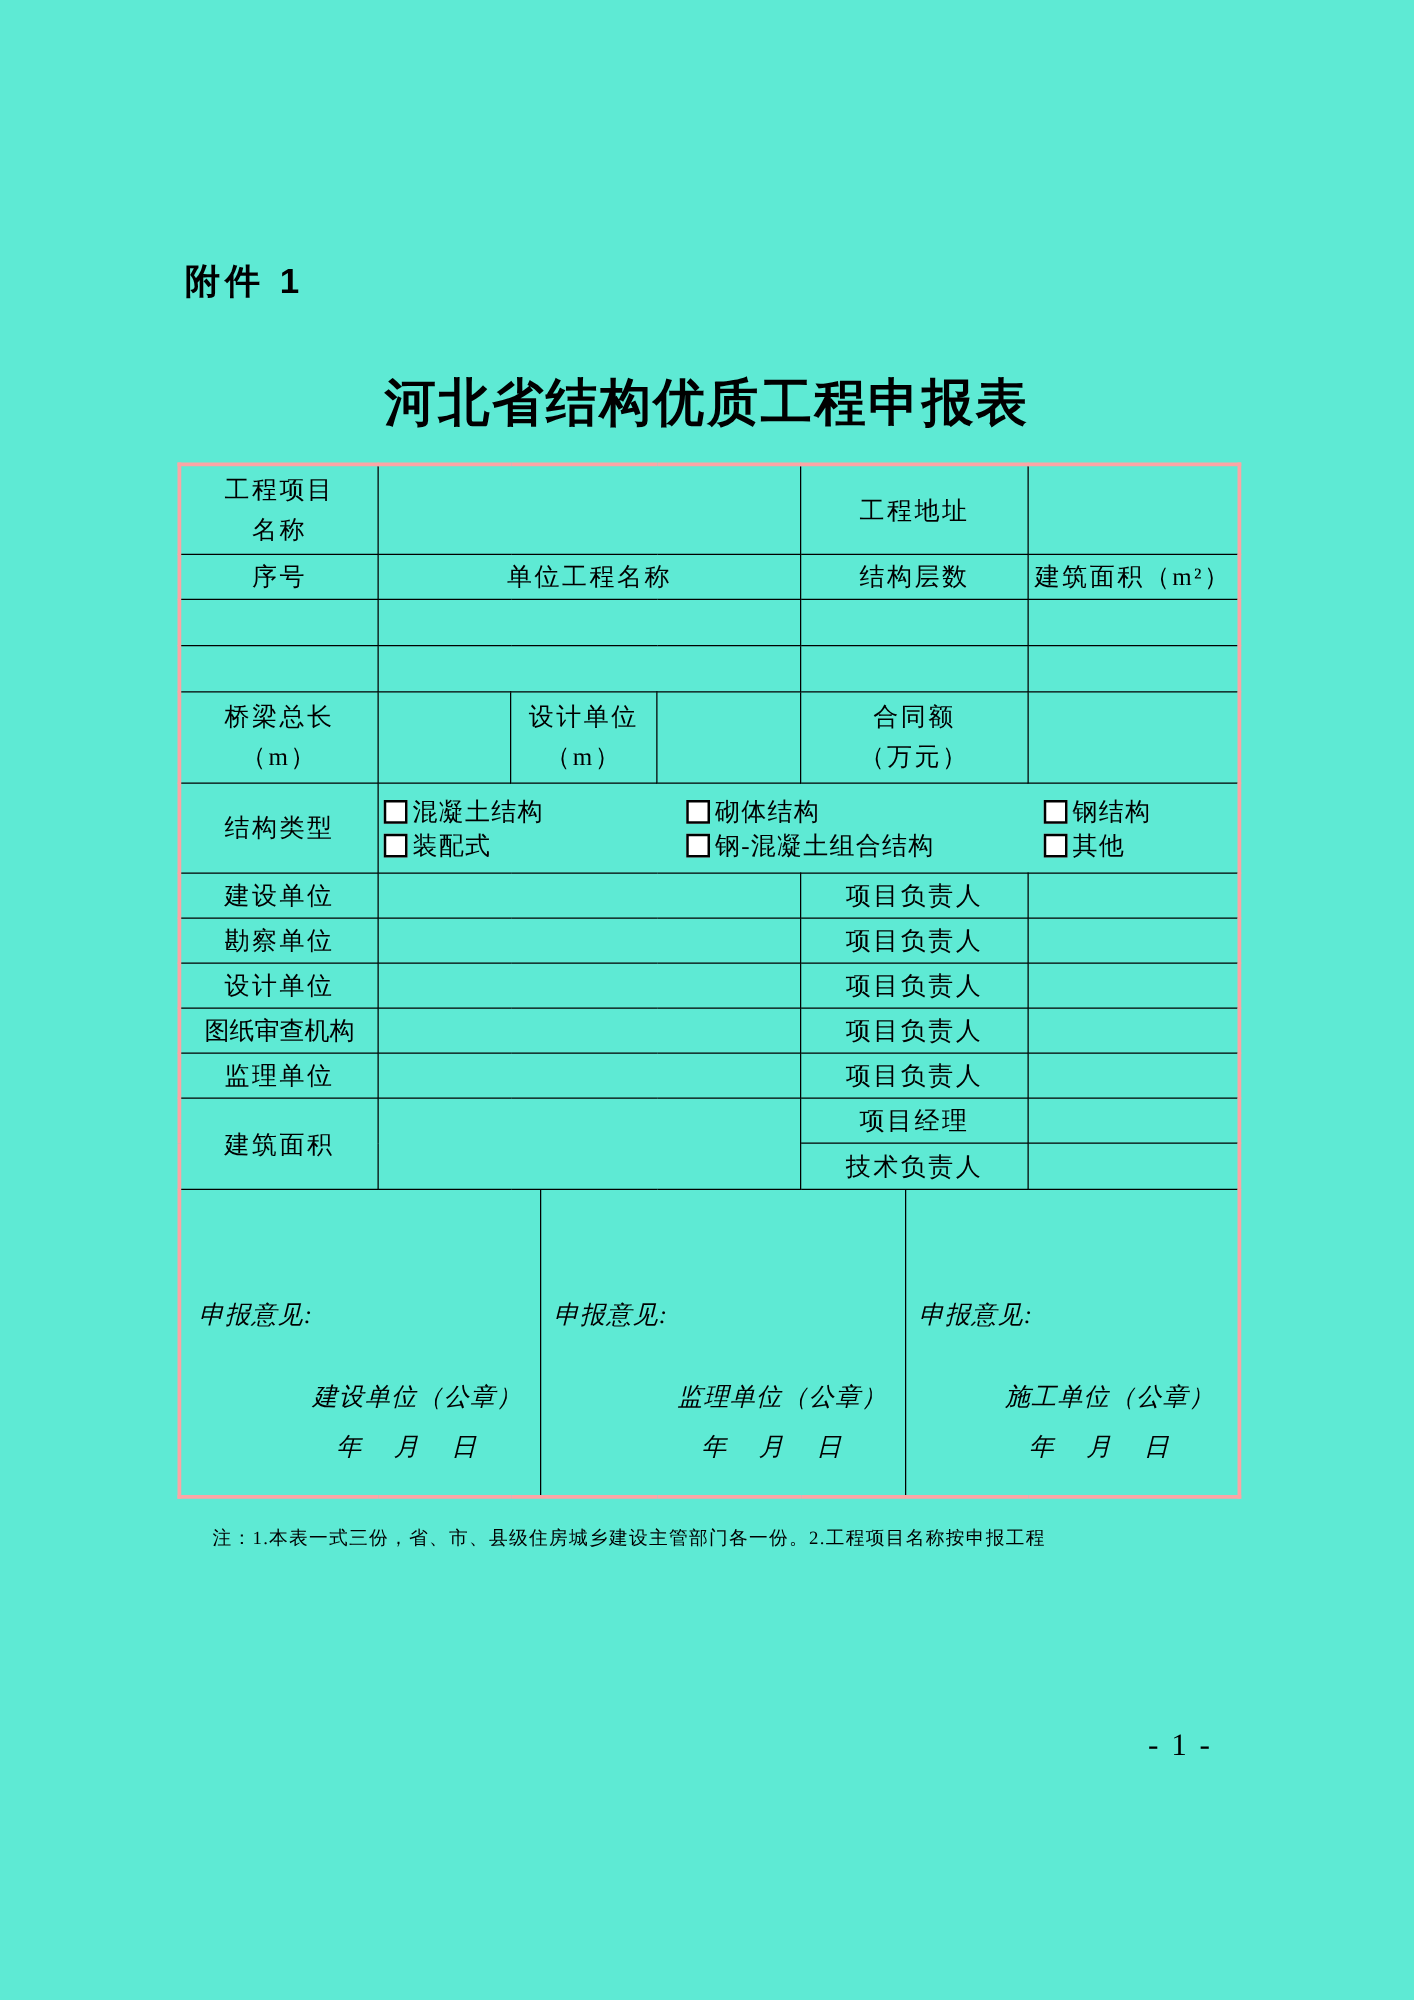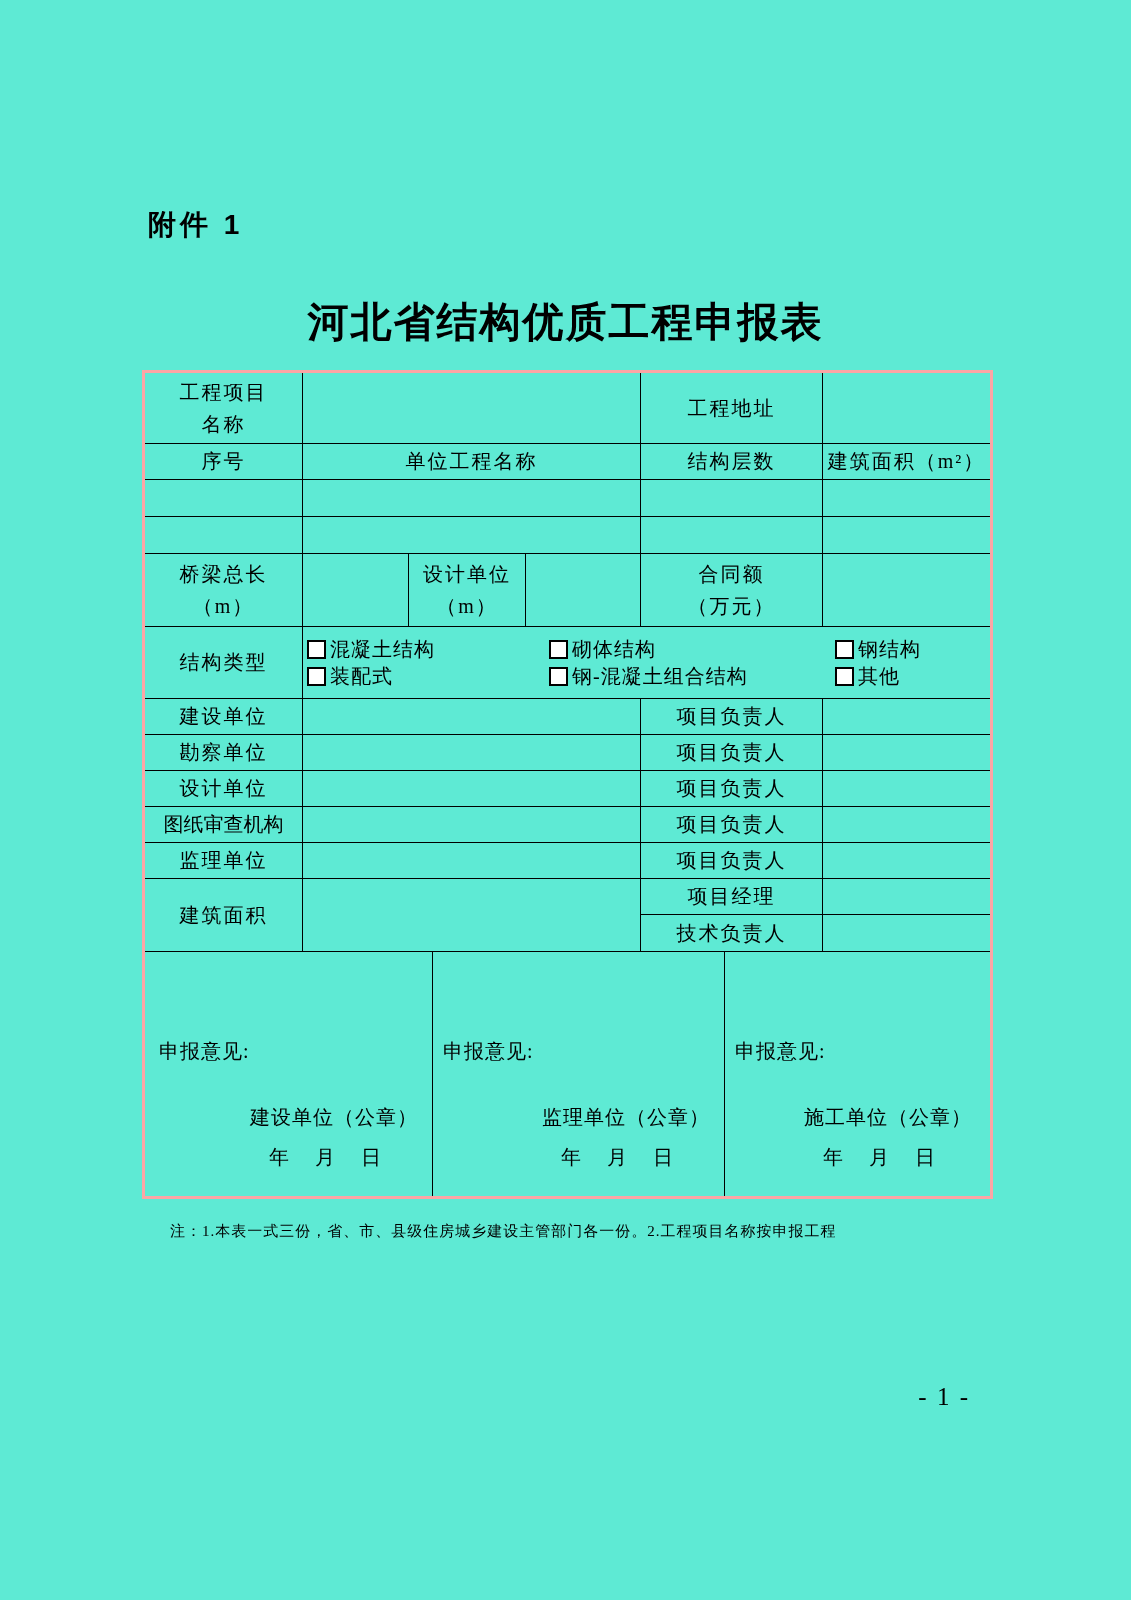--- a/index.html
+++ b/index.html
@@ -30,21 +30,21 @@
   .cbgrid {
     display:grid; grid-template-columns:242px 286px 1fr; 
     align-items:center;
   }
   .cbitem { display:flex; align-items:center; letter-spacing:1px; white-space:nowrap; }
   .cbx {
     width:15px; height:15px; border:2px solid #000; display:inline-block;
     margin-right:4px; flex:none; background:#fff;
   }
   td.op-row { padding:0; border-top:2px solid #000; }
-  .opinions { display:flex; height:244px; }
+  .opinions { display:flex; height:244px;font-style:italic; }
   .op { position:relative; height:100%; box-sizing:border-box; }
   .op-1 { width:284px; border-right:1px solid #000; }
   .op-2 { width:292px; border-right:1px solid #000; }
   .op-3 { flex:1; }
   .op-label { position:absolute; left:10px; top:86px; font-size:20px; letter-spacing:1px; }
   .op-sign  { position:absolute; right:14px; top:152px; font-size:20px; letter-spacing:1px; white-space:nowrap;text-align:center; }
   .op-date  { position:absolute; right:48px; top:192px; font-size:20px; letter-spacing:3px; white-space:nowrap; }
   .notes { position:absolute; left:170px; top:1216px; width:830px; font-size:15px; line-height:31px; letter-spacing:1px; }
   .note-line2 { padding-left:30px; }
   .pagenum { position:absolute; right:161px; top:1383px; font-size:25px; letter-spacing:2px; }

